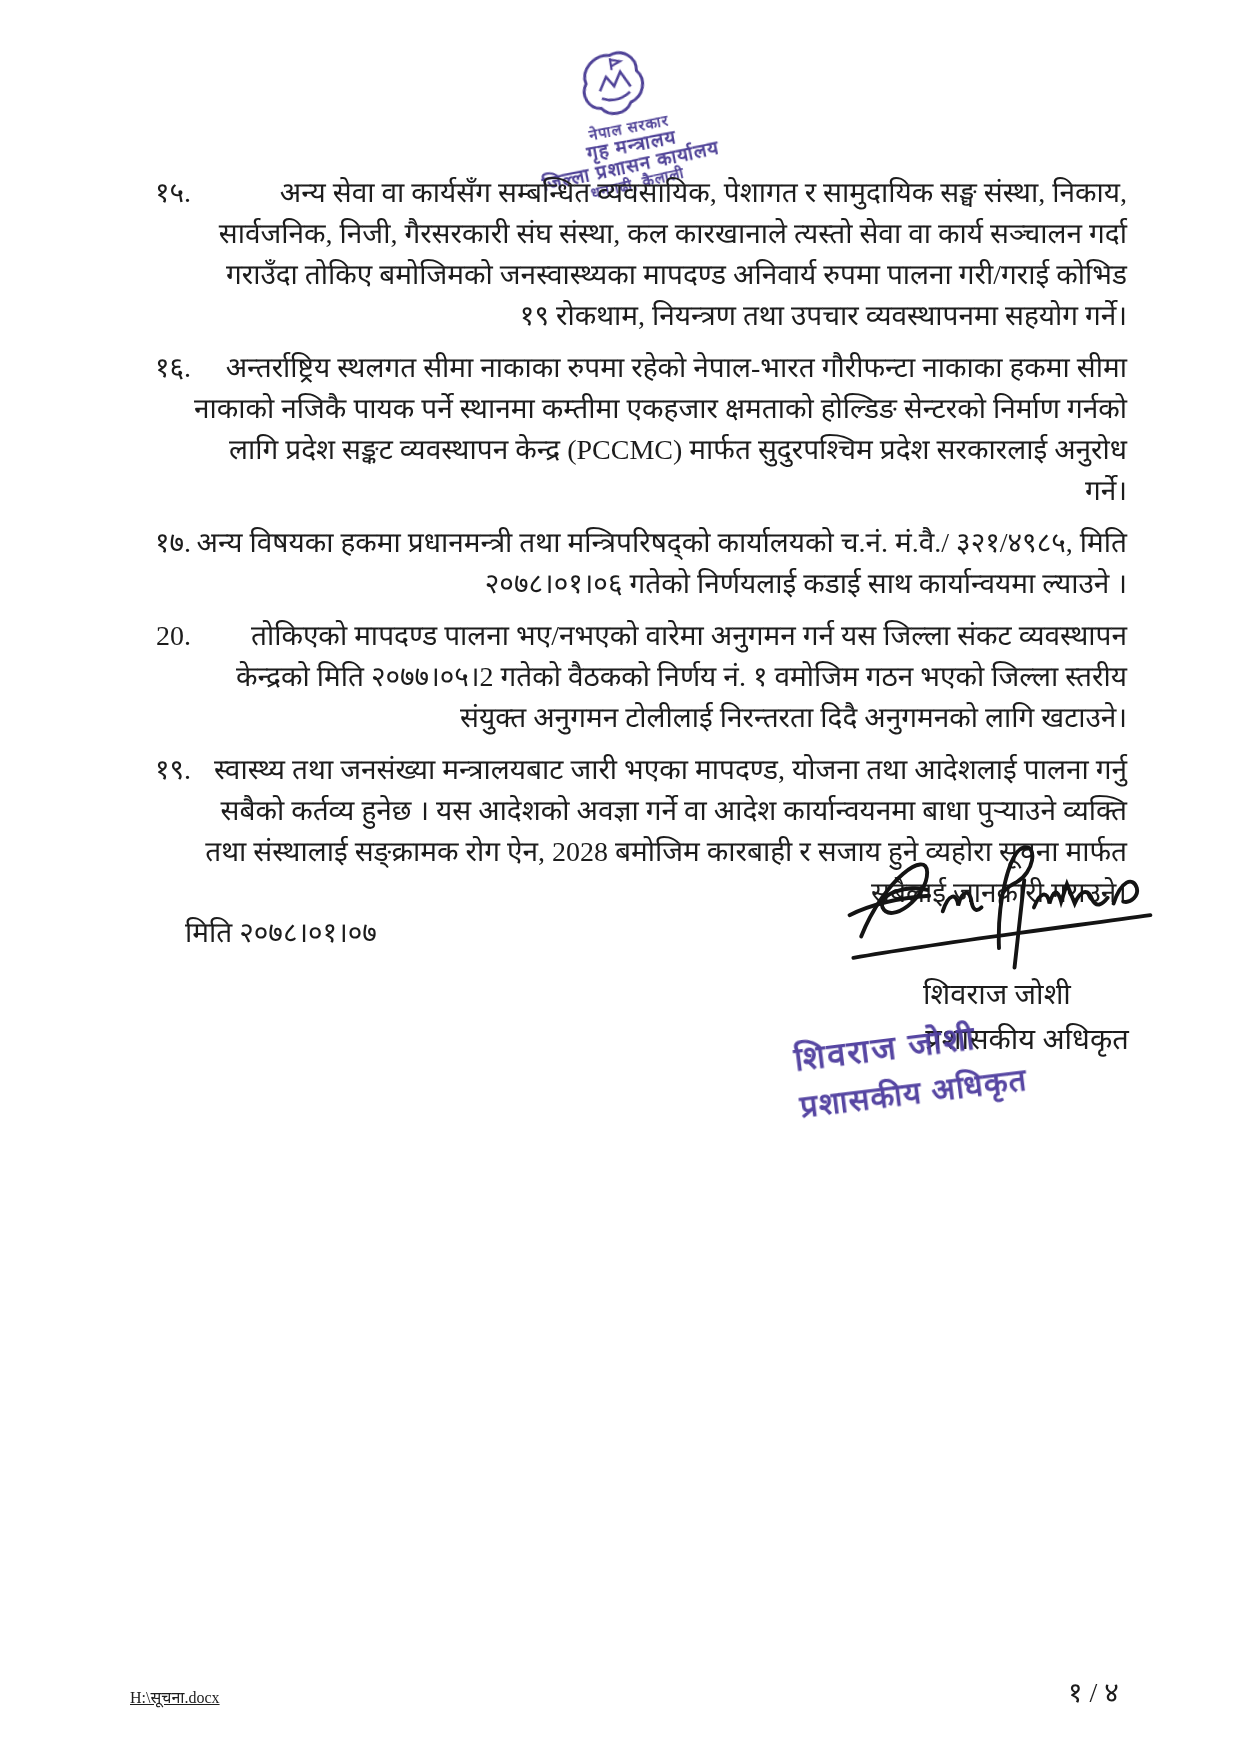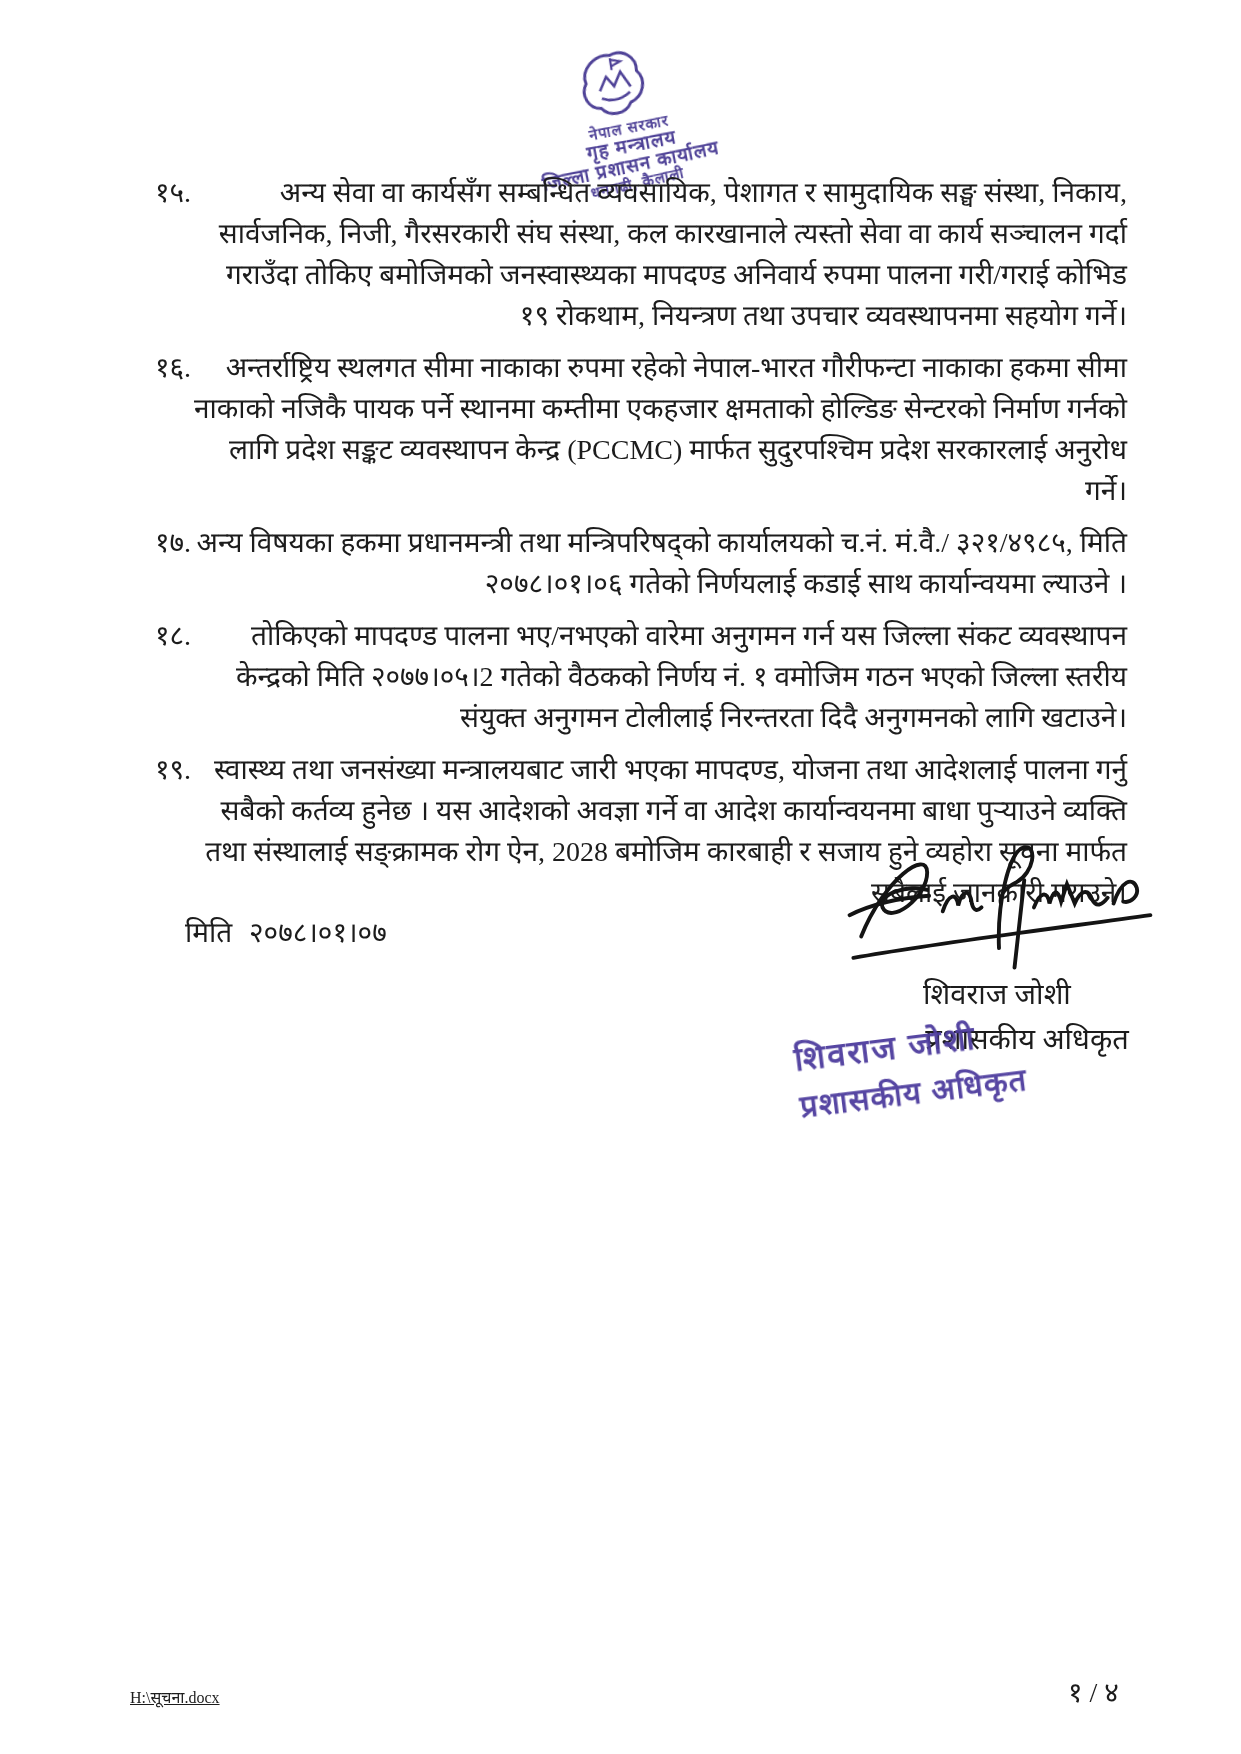--- a/index.html
+++ b/index.html
@@ -31,21 +31,21 @@
   .s4{font-size:15px;transform:rotate(-4deg);}
   
   .order-list{
     position:absolute;left:125px;top:172px;width:1002px;
     font-size:28px;line-height:41px;text-align:right;
   }
   .order-item{display:flex;margin-bottom:11px;}
   .order-item .num{flex:0 0 66px;}
   .order-item .txt{flex:1;}
   
-  .date-line{position:absolute;left:185px;top:912px;font-size:28px;font-family:Liberation Mono, monospace;}
+  .date-line{position:absolute;left:185px;top:912px;font-size:28px;}
   
   .sig-block{position:absolute;left:782px;top:822px;width:400px;}
   .sig-scribble{display:block;margin-left:52px;}
   .sig-name{
     font-size:29px;text-align:center;width:310px;margin:-14px 0 0 60px;
   }
   .sig-title{
     font-size:29px;text-align:center;width:330px;margin:6px 0 0 80px;
   }
   .name-stamp{
@@ -93,21 +93,21 @@
     </div>
     <div class="order-item">
       <span class="num">१६.</span>
       <span class="txt">अन्तर्राष्ट्रिय स्थलगत सीमा नाकाका रुपमा रहेको नेपाल-भारत गौरीफन्टा नाकाका हकमा सीमा नाकाको नजिकै पायक पर्ने स्थानमा कम्तीमा एकहजार क्षमताको होल्डिङ सेन्टरको निर्माण गर्नको लागि प्रदेश सङ्कट व्यवस्थापन केन्द्र (PCCMC) मार्फत सुदुरपश्चिम प्रदेश सरकारलाई अनुरोध गर्ने।</span>
     </div>
     <div class="order-item">
       <span class="num">१७.</span>
       <span class="txt">अन्य विषयका हकमा प्रधानमन्त्री तथा मन्त्रिपरिषद्को कार्यालयको च.नं. मं.वै./ ३२१/४९८५, मिति २०७८।०१।०६ गतेको निर्णयलाई कडाई साथ कार्यान्वयमा  ल्याउने ।</span>
     </div>
     <div class="order-item">
-      <span class="num">१८.</span>
+      <span class="num">20.</span>
       <span class="txt">तोकिएको मापदण्ड पालना भए/नभएको वारेमा अनुगमन गर्न यस जिल्ला संकट व्यवस्थापन केन्द्रको मिति २०७७।०५।2 गतेको वैठकको निर्णय नं. १ वमोजिम गठन भएको जिल्ला स्तरीय संयुक्त अनुगमन टोलीलाई निरन्तरता दिदै अनुगमनको लागि खटाउने।</span>
     </div>
     <div class="order-item">
       <span class="num">१९.</span>
       <span class="txt">स्वास्थ्य तथा जनसंख्या मन्त्रालयबाट जारी भएका मापदण्ड, योजना तथा आदेशलाई पालना गर्नु सबैको कर्तव्य हुनेछ । यस आदेशको अवज्ञा गर्ने वा आदेश कार्यान्वयनमा बाधा पुर्‍याउने व्यक्ति तथा संस्थालाई सङ्क्रामक रोग ऐन, 2028 बमोजिम कारबाही र सजाय हुने व्यहोरा सूचना मार्फत सबैलाई जानकारी गराउने।</span>
     </div>
   </div>
 
   <div class="date-line">मिति २०७८।०१।०७</div>
 

